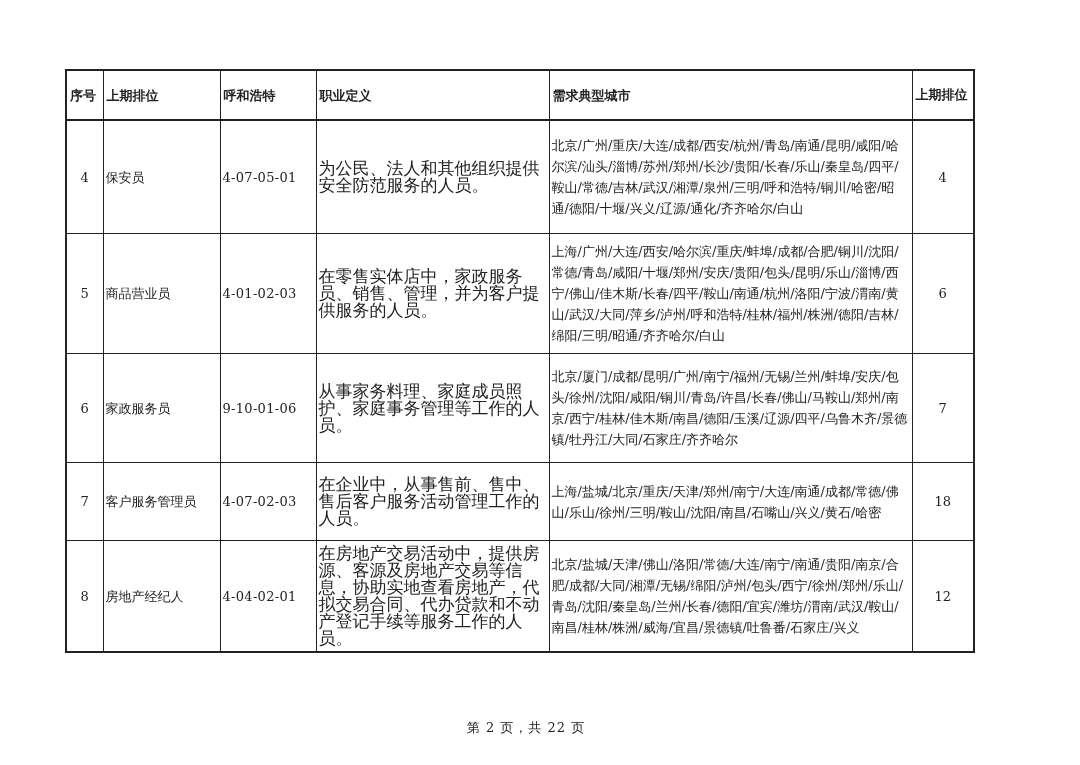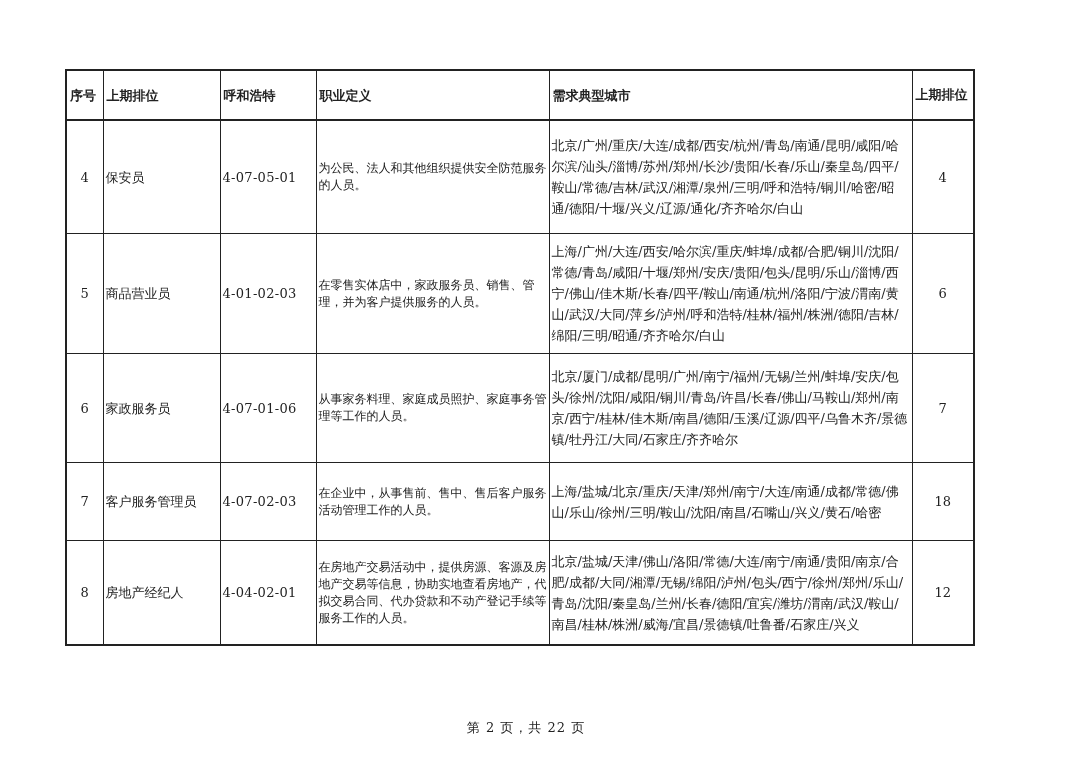--- a/index.html
+++ b/index.html
@@ -10,21 +10,21 @@
                width: 908px; font-size: 13px; line-height: 17px; }
   table.jobs td, table.jobs th { border: 1px solid #222; padding: 4px 2px; vertical-align: middle; overflow: hidden; }
   table.jobs { border: 2px solid #222; }
   table.jobs th { font-family: "DejaVu Sans", "Liberation Sans", sans-serif; font-weight: bold; font-size: 13px;
                   text-align: left; height: 40px; padding-left: 3px; border-bottom: 2px solid #222; }
   th.c-seq, td.c-seq { text-align: center; padding: 0; }
   th.c-prev, td.c-prev { text-align: center; }
   th.c-prev { line-height: 16px; margin-top: 42px; }
   td.c-name { padding-left: 3px; }
   td.c-code { padding-left: 2px; letter-spacing: 0.3px; }
-  td.c-def { padding: 0 1px 0 3px; font-size: 12px; line-height: 17px; }
+  td.c-def { padding: 0 1px 0 3px; font-size: 17px; line-height: 17px; }
   td.c-city { padding: 0 1px 0 2px; font-size: 13px; line-height: 21px; word-break: break-all; }
   tr.r4 td { height: 104px; }
   tr.r5 td { height: 111px; margin-left: 39px; }
   tr.r6 td { height: 100px; }
   tr.r7 td { height: 69px; }
   tr.r8 td { height: 95px; }
   .footer { position: absolute; left: 0; width: 1052px; top: 719px; text-align: center; font-size: 13px;
             letter-spacing: 1px; color: #222; }
 </style>
 </head>
@@ -63,21 +63,21 @@
         <td class="c-seq">5</td>
         <td class="c-name">商品营业员</td>
         <td class="c-code">4-01-02-03</td>
         <td class="c-def">在零售实体店中，家政服务员、销售、管理，并为客户提供服务的人员。</td>
         <td class="c-city">上海/广州/大连/西安/哈尔滨/重庆/蚌埠/成都/合肥/铜川/沈阳/常德/青岛/咸阳/十堰/郑州/安庆/贵阳/包头/昆明/乐山/淄博/西宁/佛山/佳木斯/长春/四平/鞍山/南通/杭州/洛阳/宁波/渭南/黄山/武汉/大同/萍乡/泸州/呼和浩特/桂林/福州/株洲/德阳/吉林/绵阳/三明/昭通/齐齐哈尔/白山</td>
         <td class="c-prev">6</td>
       </tr>
       <tr class="r6">
         <td class="c-seq">6</td>
         <td class="c-name">家政服务员</td>
-        <td class="c-code">4-07-01-06</td>
+        <td class="c-code">9-10-01-06</td>
         <td class="c-def">从事家务料理、家庭成员照护、家庭事务管理等工作的人员。</td>
         <td class="c-city">北京/厦门/成都/昆明/广州/南宁/福州/无锡/兰州/蚌埠/安庆/包头/徐州/沈阳/咸阳/铜川/青岛/许昌/长春/佛山/马鞍山/郑州/南京/西宁/桂林/佳木斯/南昌/德阳/玉溪/辽源/四平/乌鲁木齐/景德镇/牡丹江/大同/石家庄/齐齐哈尔</td>
         <td class="c-prev">7</td>
       </tr>
       <tr class="r7">
         <td class="c-seq">7</td>
         <td class="c-name">客户服务管理员</td>
         <td class="c-code">4-07-02-03</td>
         <td class="c-def">在企业中，从事售前、售中、售后客户服务活动管理工作的人员。</td>
         <td class="c-city">上海/盐城/北京/重庆/天津/郑州/南宁/大连/南通/成都/常德/佛山/乐山/徐州/三明/鞍山/沈阳/南昌/石嘴山/兴义/黄石/哈密</td>

